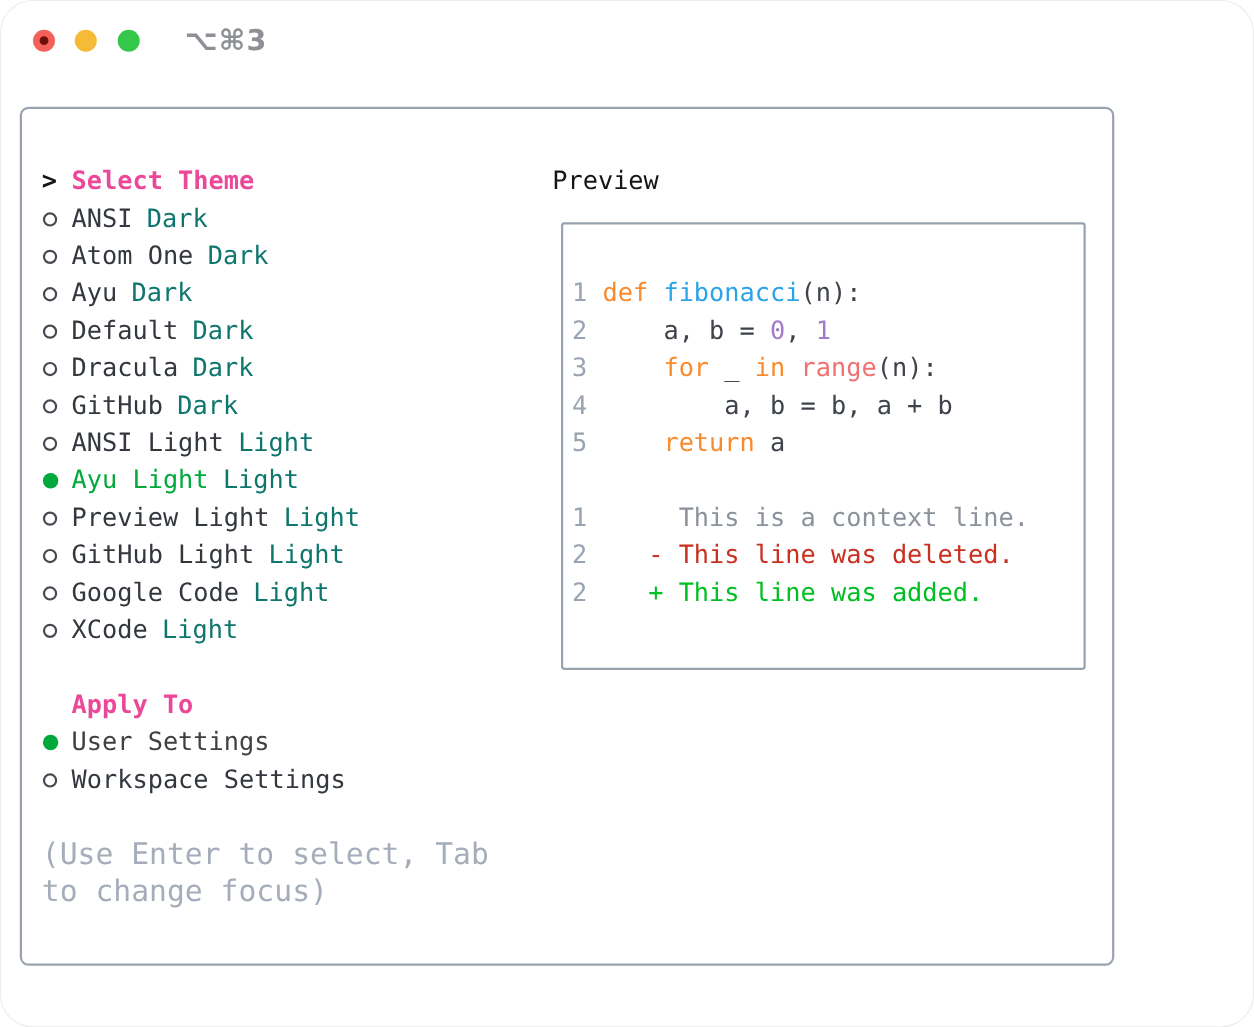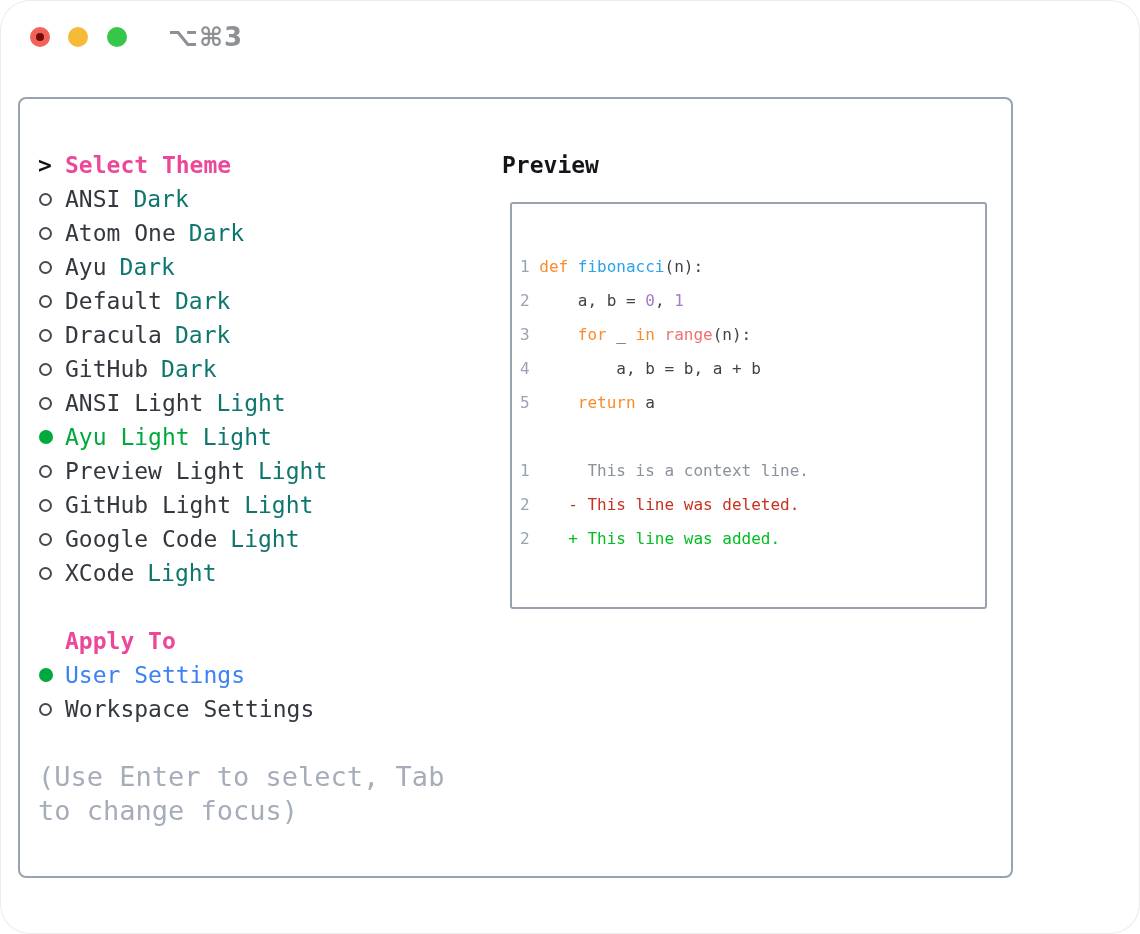--- a/index.html
+++ b/index.html
@@ -52,30 +52,30 @@
   .t-name.sel { color: #00a93c; text-align: right; }
   .t-var { color: #0f766e; margin-left: 13px; white-space: pre; }
   .blank-row { height: 34px; }
   .hint {
     width: 420px; font-size: 27px; line-height: 34px; color: #a5adba; white-space: normal;
   }
   
   .preview-header {
     position: absolute; left: 482px; top: 49px; height: 34px;
     display: flex; align-items: center;
-    font-size: 23px; font-weight: bold; color: #141519;
+    font-size: 23px; font-weight: normal; color: #141519;
   }
   .preview-box {
     position: absolute; left: 490px; top: 103px;
     width: 477px; height: 407px;
     border: 2px solid #99a2af; border-radius: 3px;
     box-sizing: border-box; background: #ffffff; overflow: hidden;
   }
   .code { margin: 0; padding: 46px 0 0 8px; }
-  .cl { height: 34px; font-size: 16px; line-height: 34px; white-space: pre; }
+  .cl { height: 34px; font-size: 23px; line-height: 34px; white-space: pre; }
 </style>
 </head>
 <body>
 
 <div class="window">
 
   <div class="titlebar">
     <div class="traffic red">
       <div class="inner-dot"></div>
     </div>
@@ -184,21 +184,21 @@
       <div class="row">
         <span class="marker-col"></span>
         <span class="hdr">Apply To</span>
       </div>
 
       <div id="apply-list">
           <div class="row">
             <span class="marker-col">
               <span class="radio sel"></span>
             </span>
-            <span class="t-name sel" style="color: #3b82f6;">User Settings</span>
+            <span class="t-name sel" style="color: #404040;">User Settings</span>
           </div>
           <div class="row">
             <span class="marker-col">
               <span class="radio"></span>
             </span>
             <span class="t-name">Workspace Settings</span>
           </div>
         </div>
 
       <div class="blank-row"></div>

